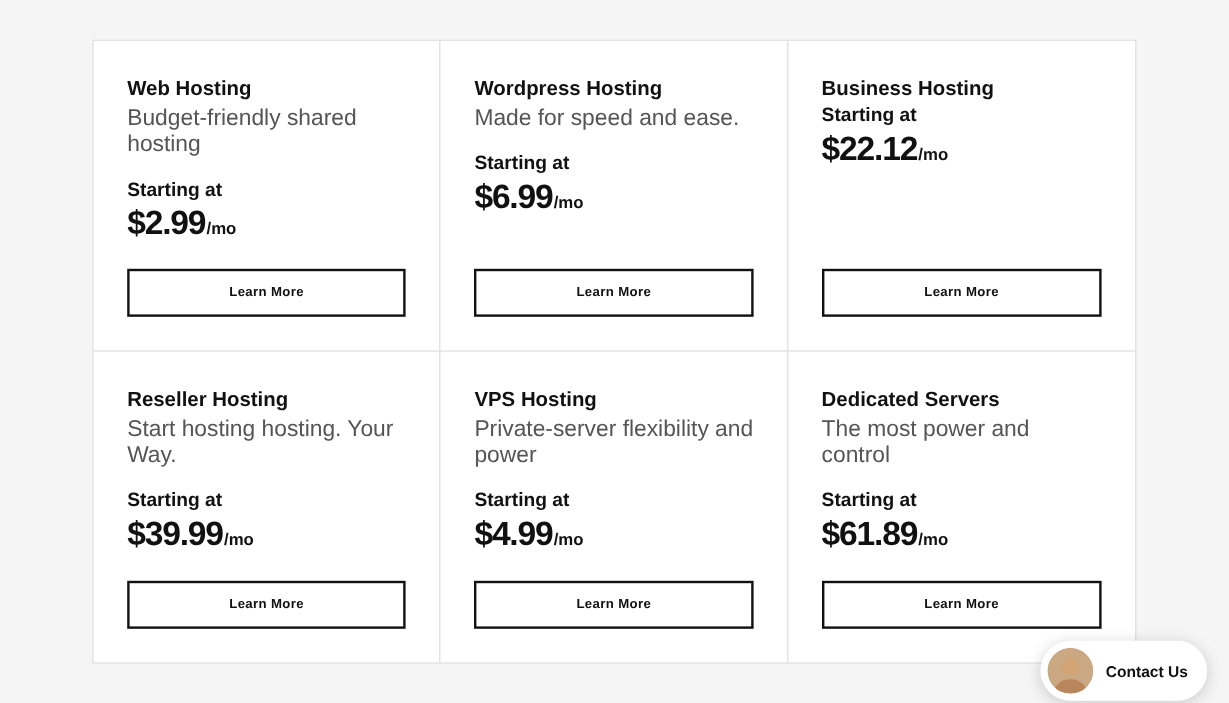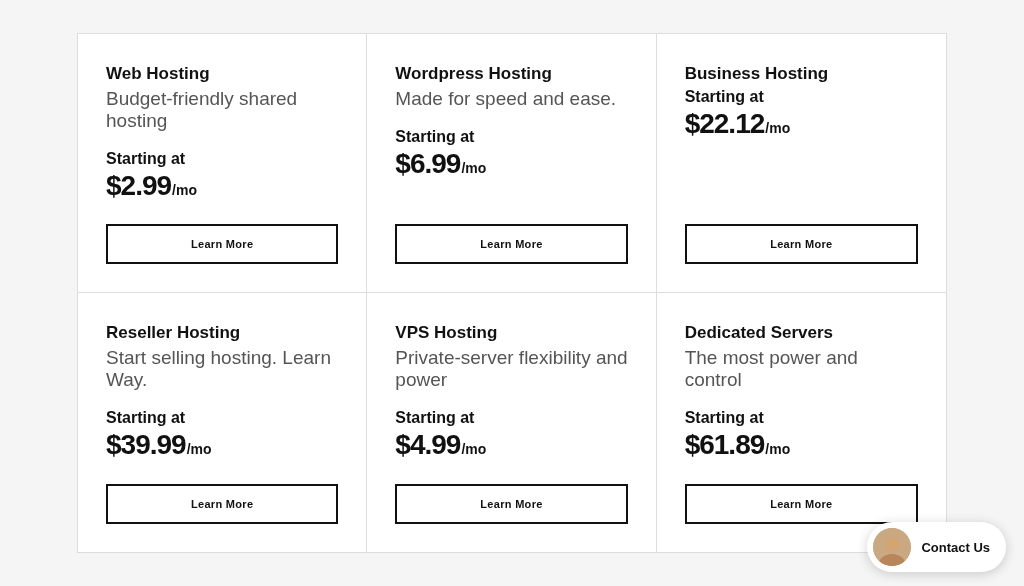--- a/index.html
+++ b/index.html
@@ -89,21 +89,21 @@
       color: #111;
       font-size: 11px;
       font-weight: 700;
       text-align: center;
       cursor: pointer;
       letter-spacing: 0.3px;
       margin-top: auto;
     }
     .contact-us-widget {
       position: fixed;
-      bottom: 14px;
+      bottom: 2px;
       right: 18px;
       display: flex;
       align-items: center;
       background: #fff;
       border-radius: 30px;
       box-shadow: 0 2px 12px rgba(0,0,0,0.18);
       padding: 6px 16px 6px 6px;
       cursor: pointer;
       gap: 10px;
     }
@@ -154,21 +154,21 @@
     <div class="card-title">Business Hosting</div>
     <div class="starting-at">Starting at</div>
     <div class="price-row">
       <span class="price-main">$22.12</span>
       <span class="price-suffix">/mo</span>
     </div>
     <button class="learn-more-btn">Learn More</button>
   </div>
       <div class="card">
     <div class="card-title">Reseller Hosting</div>
-    <div class="card-subtitle">Start selling hosting. Learn Way.</div>
+    <div class="card-subtitle">Start hosting hosting. Your Way.</div>
     <div class="starting-at">Starting at</div>
     <div class="price-row">
       <span class="price-main">$39.99</span>
       <span class="price-suffix">/mo</span>
     </div>
     <button class="learn-more-btn">Learn More</button>
   </div>
       <div class="card">
     <div class="card-title">VPS Hosting</div>
     <div class="card-subtitle">Private-server flexibility and power</div>

